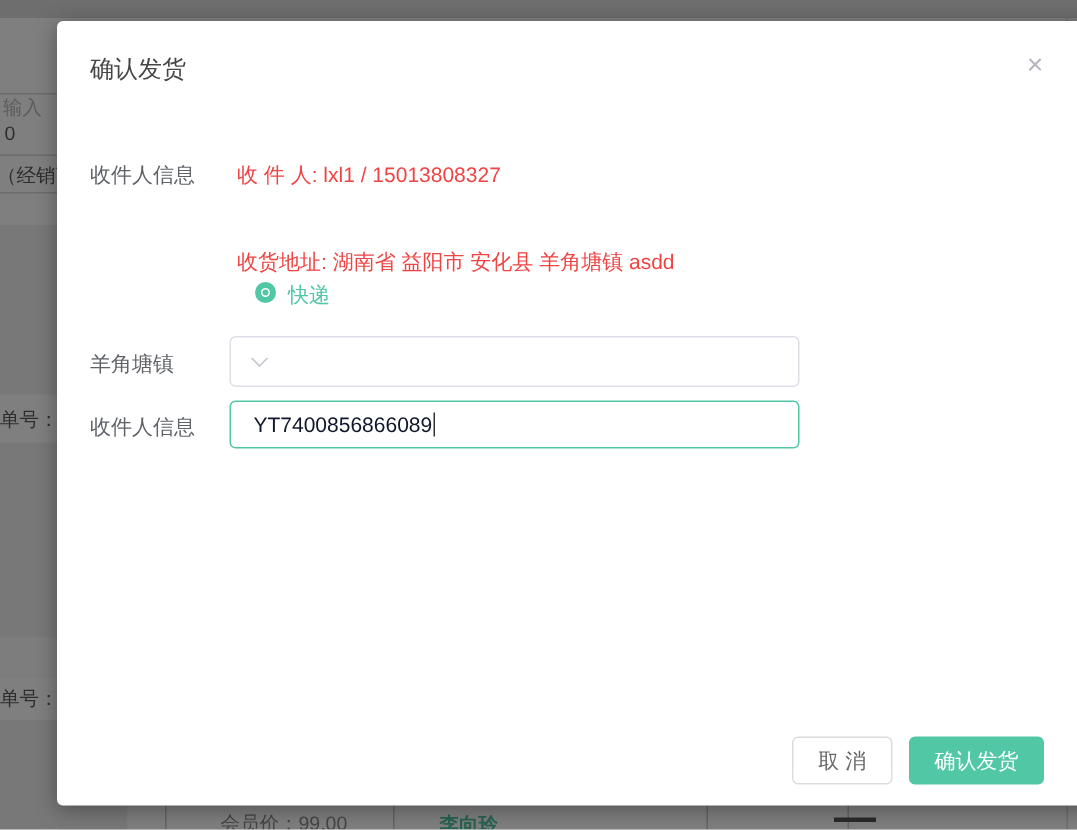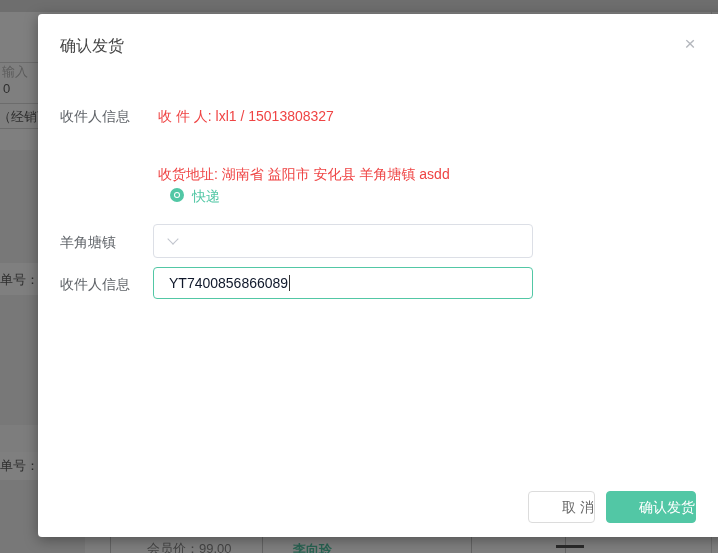--- a/index.html
+++ b/index.html
@@ -65,21 +65,21 @@
   .input-box {
     position:absolute; left:115px; top:253px; width:380px; height:32px;
     border:1px solid #52c7a5; border-radius:4px; background:#fff;
     display:flex; align-items:center; padding:0 15px; cursor:text;
   }
   .input-text { font-size:14px; color:#0f172a; }
   .caret { width:1px; height:16px; background:#333; margin-left:1px; }
   
   .btn {
     position:absolute; top:477px; height:32px; border-radius:4px;
-    font-size:14px; text-align:right; line-height:30px; cursor:pointer;
+    font-size:14px; text-align:center; line-height:30px; cursor:pointer;
   }
   .btn-cancel { left:490px; width:67px; background:#fff; border:1px solid #dcdcdc; color:#666; }
   .btn-confirm { left:568px; width:90px; background:#52c7a5; border:1px solid #52c7a5; color:#fff; }
 </style>
 </head>
 <body>
 
 <div class="stage">
 
   <div class="bg-layer">

